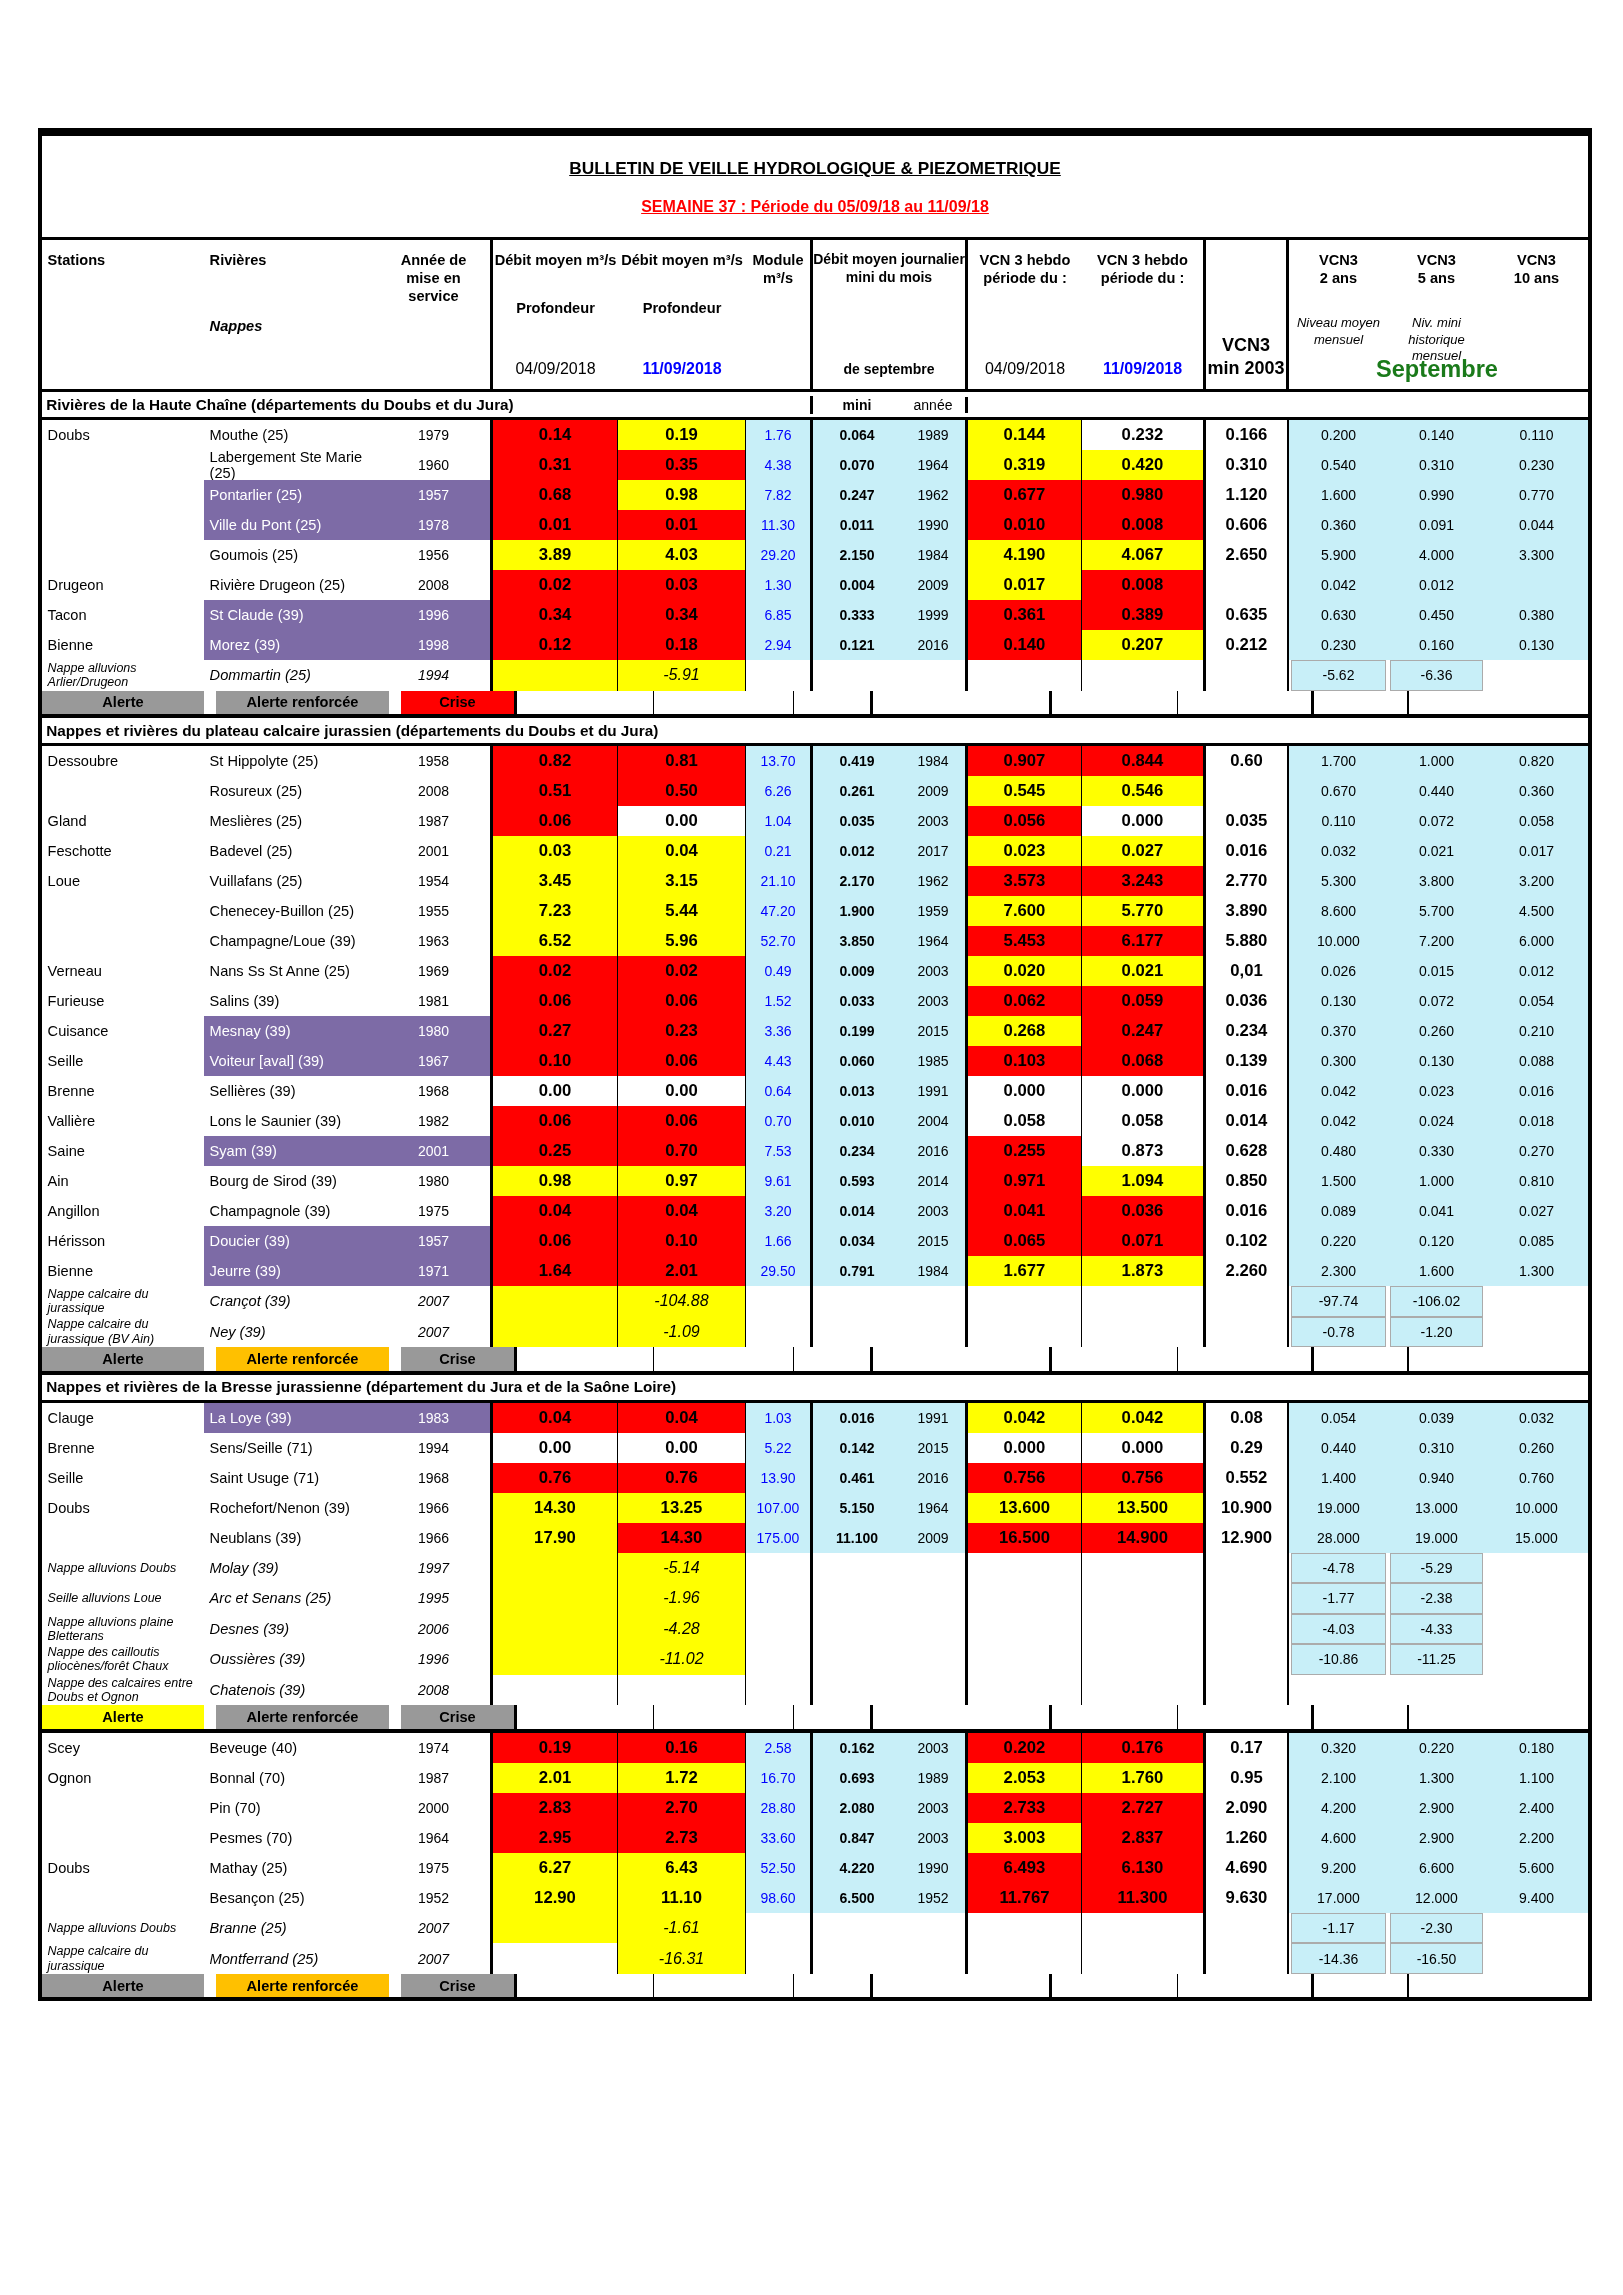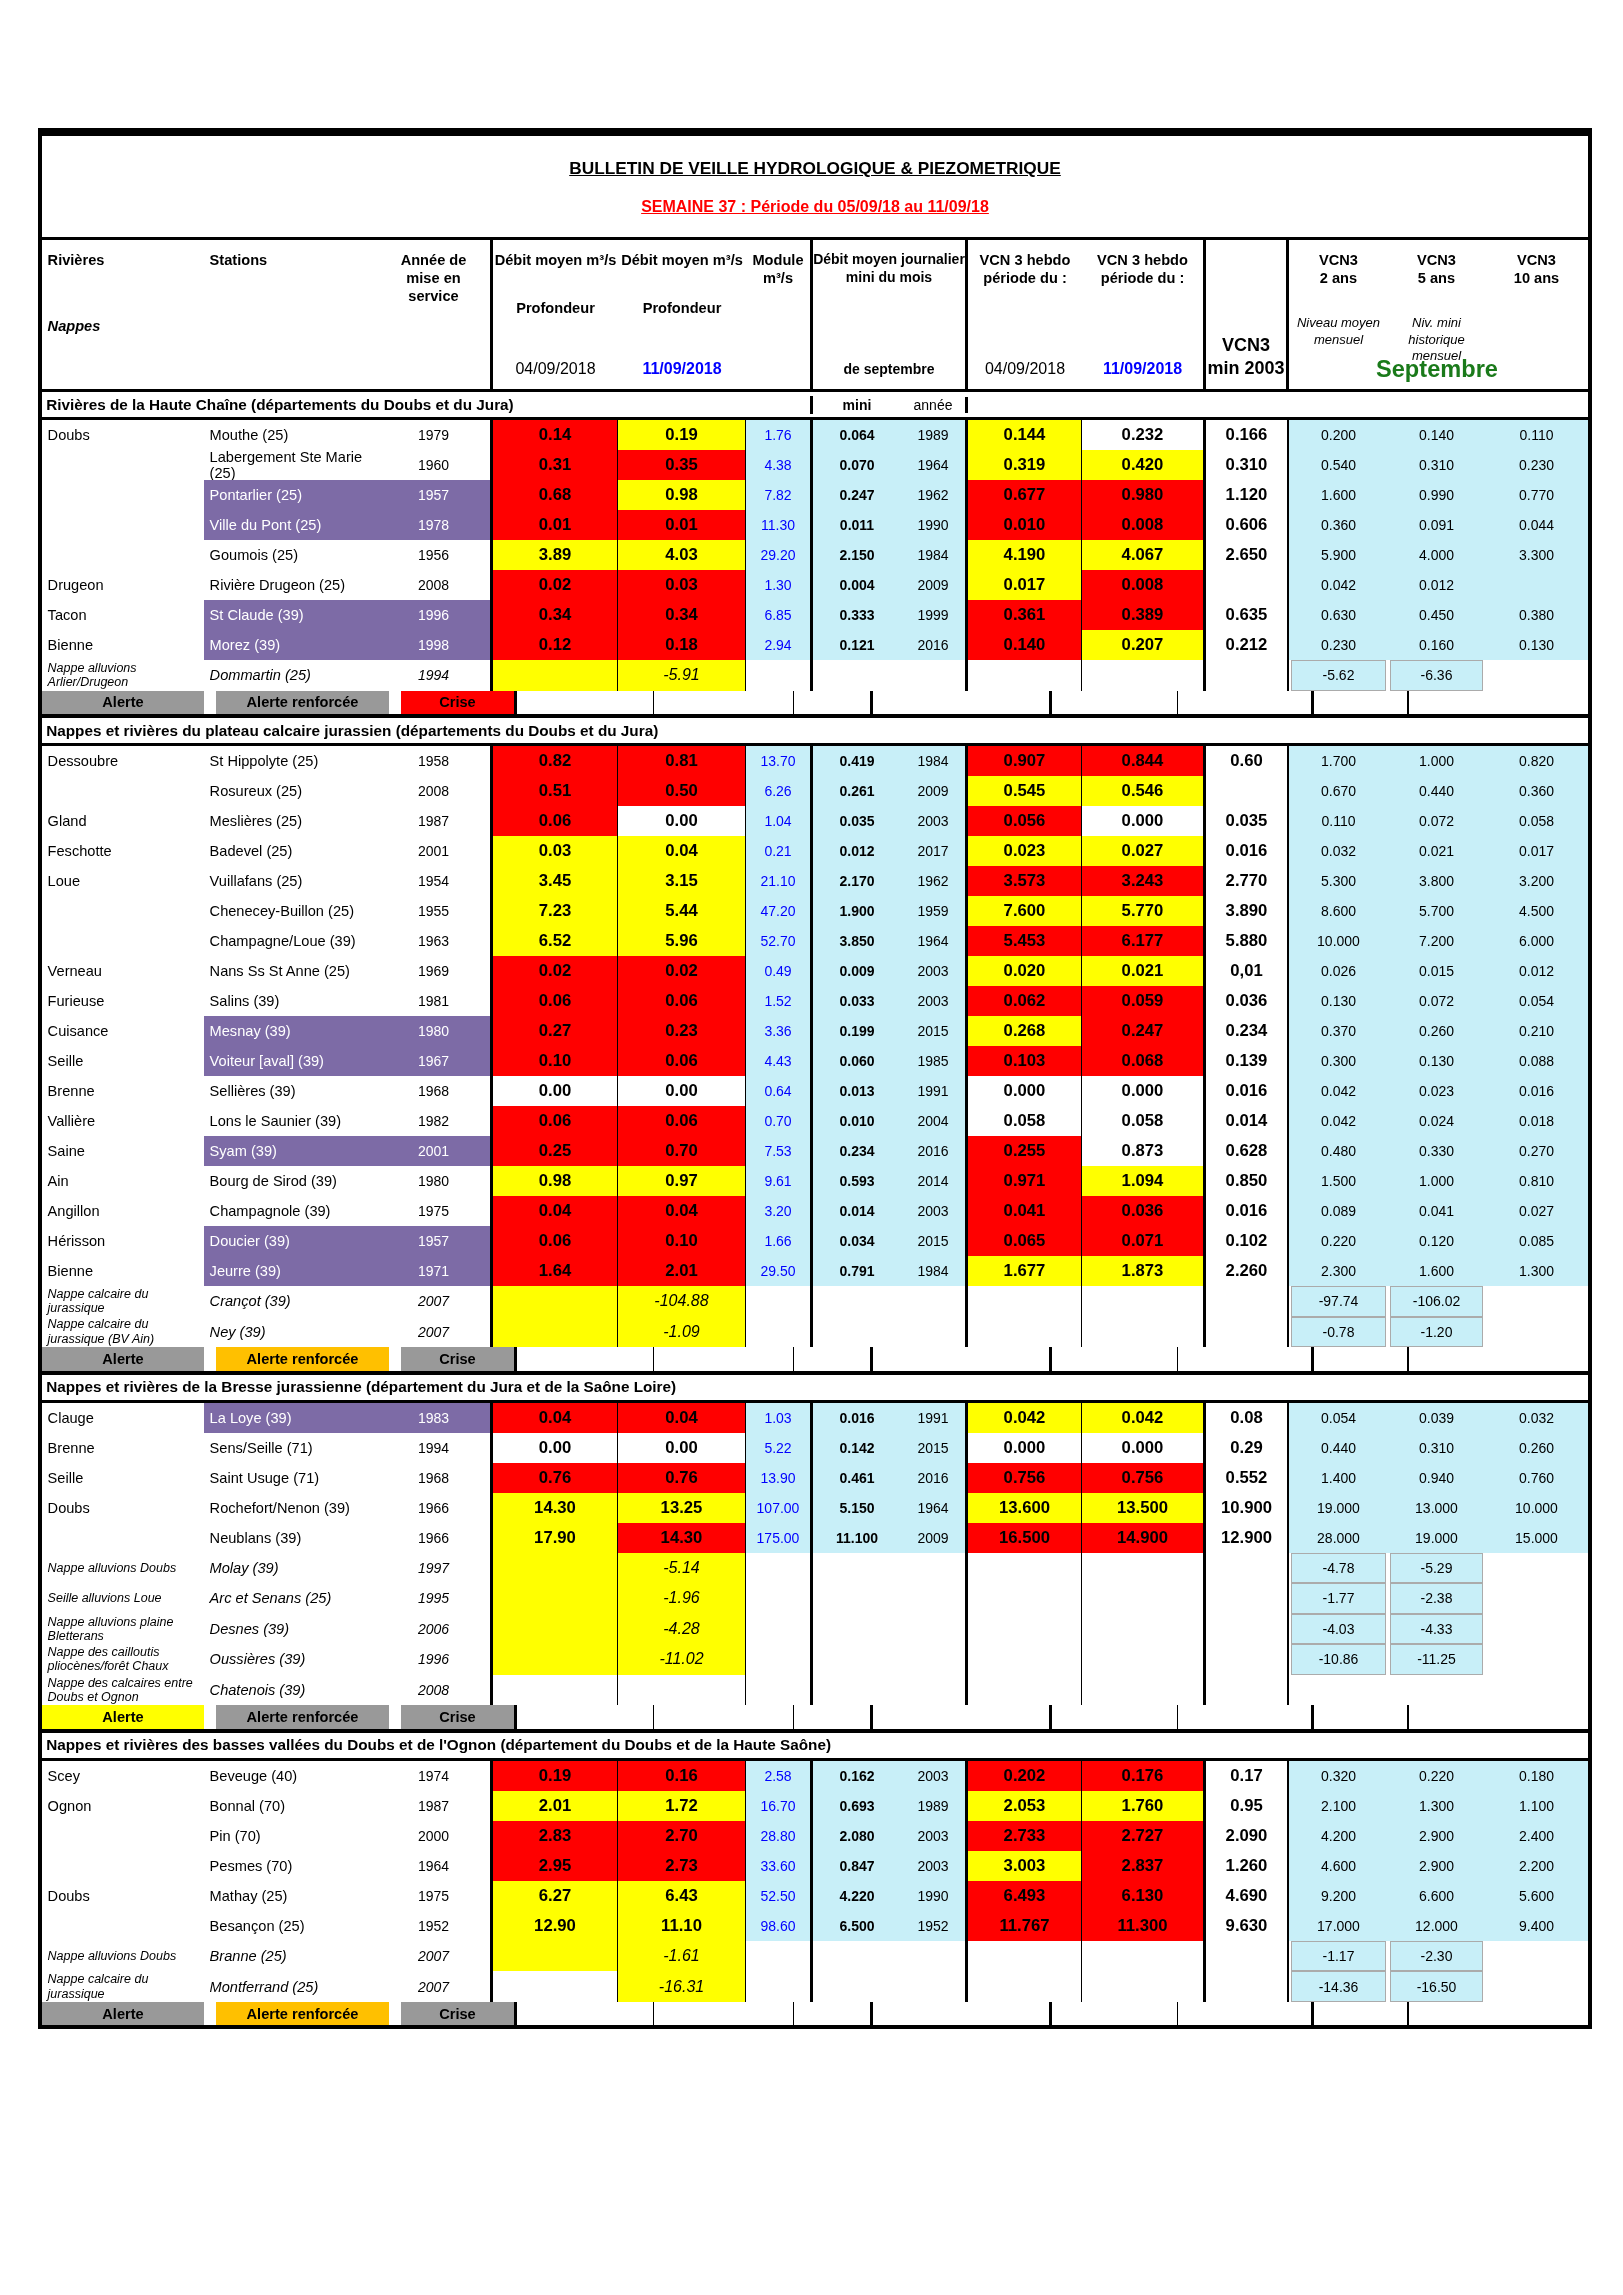--- a/index.html
+++ b/index.html
@@ -62,25 +62,25 @@
 
 <div class="table-wrap">
 
   <div class="title-block">
     <div class="title">BULLETIN DE VEILLE HYDROLOGIQUE &amp; PIEZOMETRIQUE</div>
     <div class="subtitle">SEMAINE 37 : Période du 05/09/18 au 11/09/18</div>
   </div>
 
   <div class="header-row grid">
     <div class="hcell hl-left">
+      <span class="hlab">Stations</span>
+    </div>
+    <div class="hcell hl-left">
       <span class="hlab">Rivières</span>
       <span class="nappes-lab">Nappes</span>
-    </div>
-    <div class="hcell hl-left">
-      <span class="hlab">Stations</span>
     </div>
     <div class="hcell br3">
       <span class="hlab">Année de
 mise en
 service</span>
     </div>
     <div class="hcell">
       <span class="hlab" style="white-space:nowrap">Débit moyen m³/s</span>
       <span class="hsub">Profondeur</span>
       <span class="hdate">04/09/2018</span>
@@ -831,23 +831,20 @@
         <div class="cell bg-gray br3">Crise</div>
         <div class="cell br1"></div>
         <div class="cell br1"></div>
         <div class="cell br3"></div>
         <div class="cell "></div>
         <div class="cell br3"></div>
         <div class="cell br1"></div>
         <div class="cell br3"></div>
         <div class="cell br2"></div>
       </div>
-      <div class="band grid">
-        <div class="cell left band-title">Nappes et rivières des basses vallées du Doubs et de l'Ognon (département du Doubs et de la Haute Saône)</div>
-      </div>
       <div class="row grid">
         <div class="cell left lab">Scey</div>
         <div class="cell left lab">Beveuge (40)</div>
         <div class="cell yr br3">1974</div>
         <div class="cell v br1 bg-red">0.19</div>
         <div class="cell v br1 bg-red">0.16</div>
         <div class="cell module cy br3">2.58</div>
         <div class="cell mini cy">0.162</div>
         <div class="cell yr cy br3">2003</div>
         <div class="cell v br1 bg-red">0.202</div>

